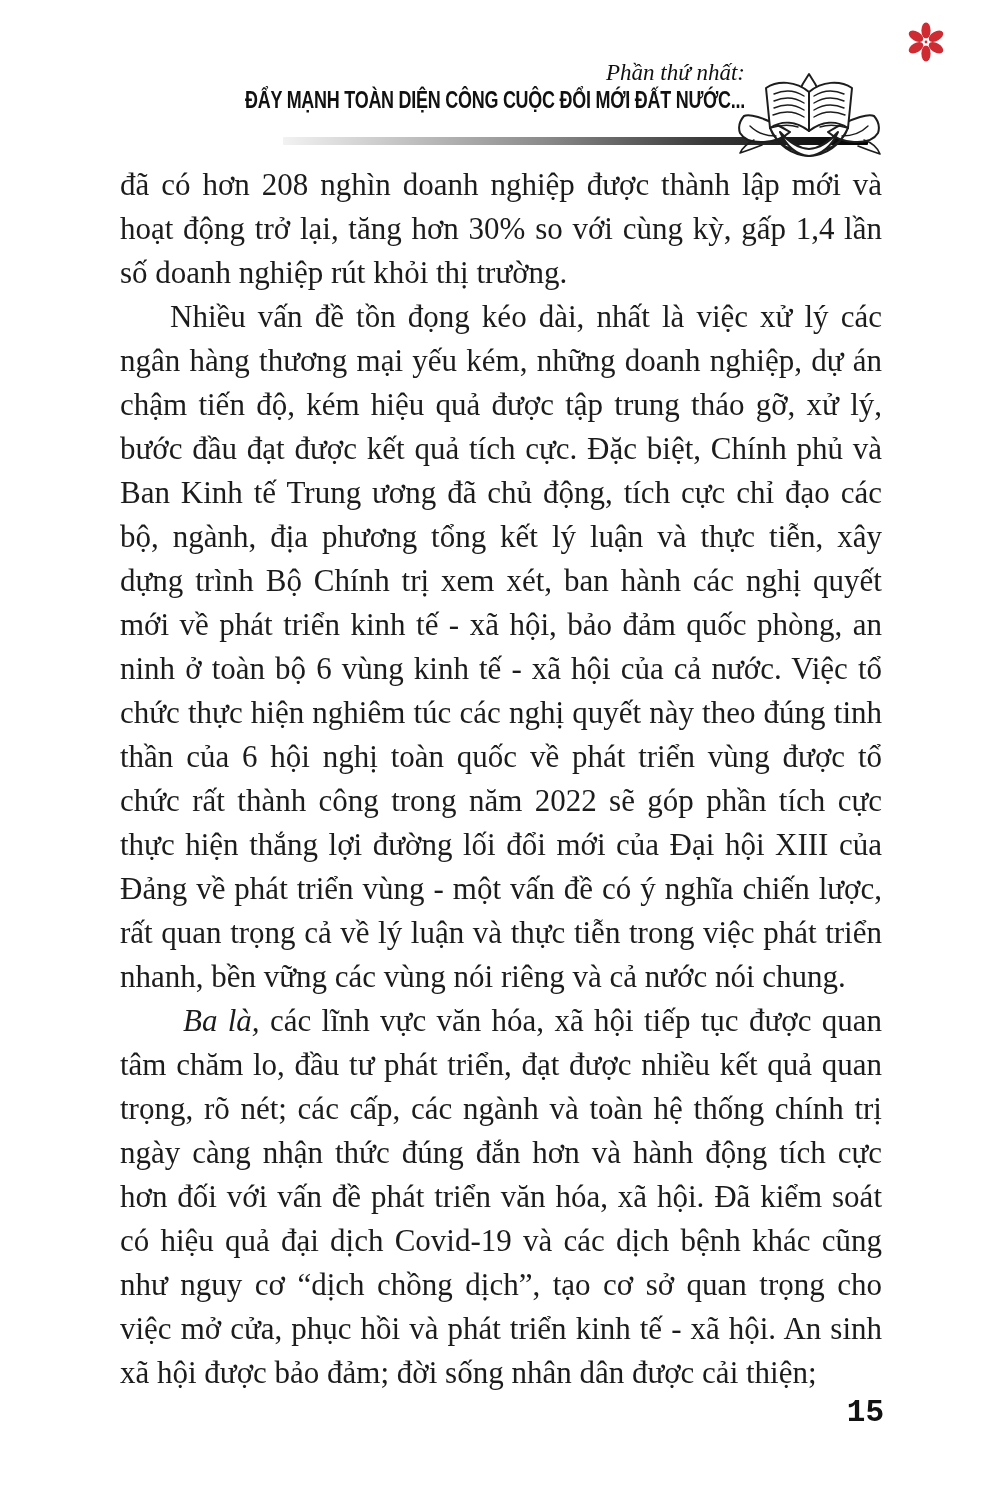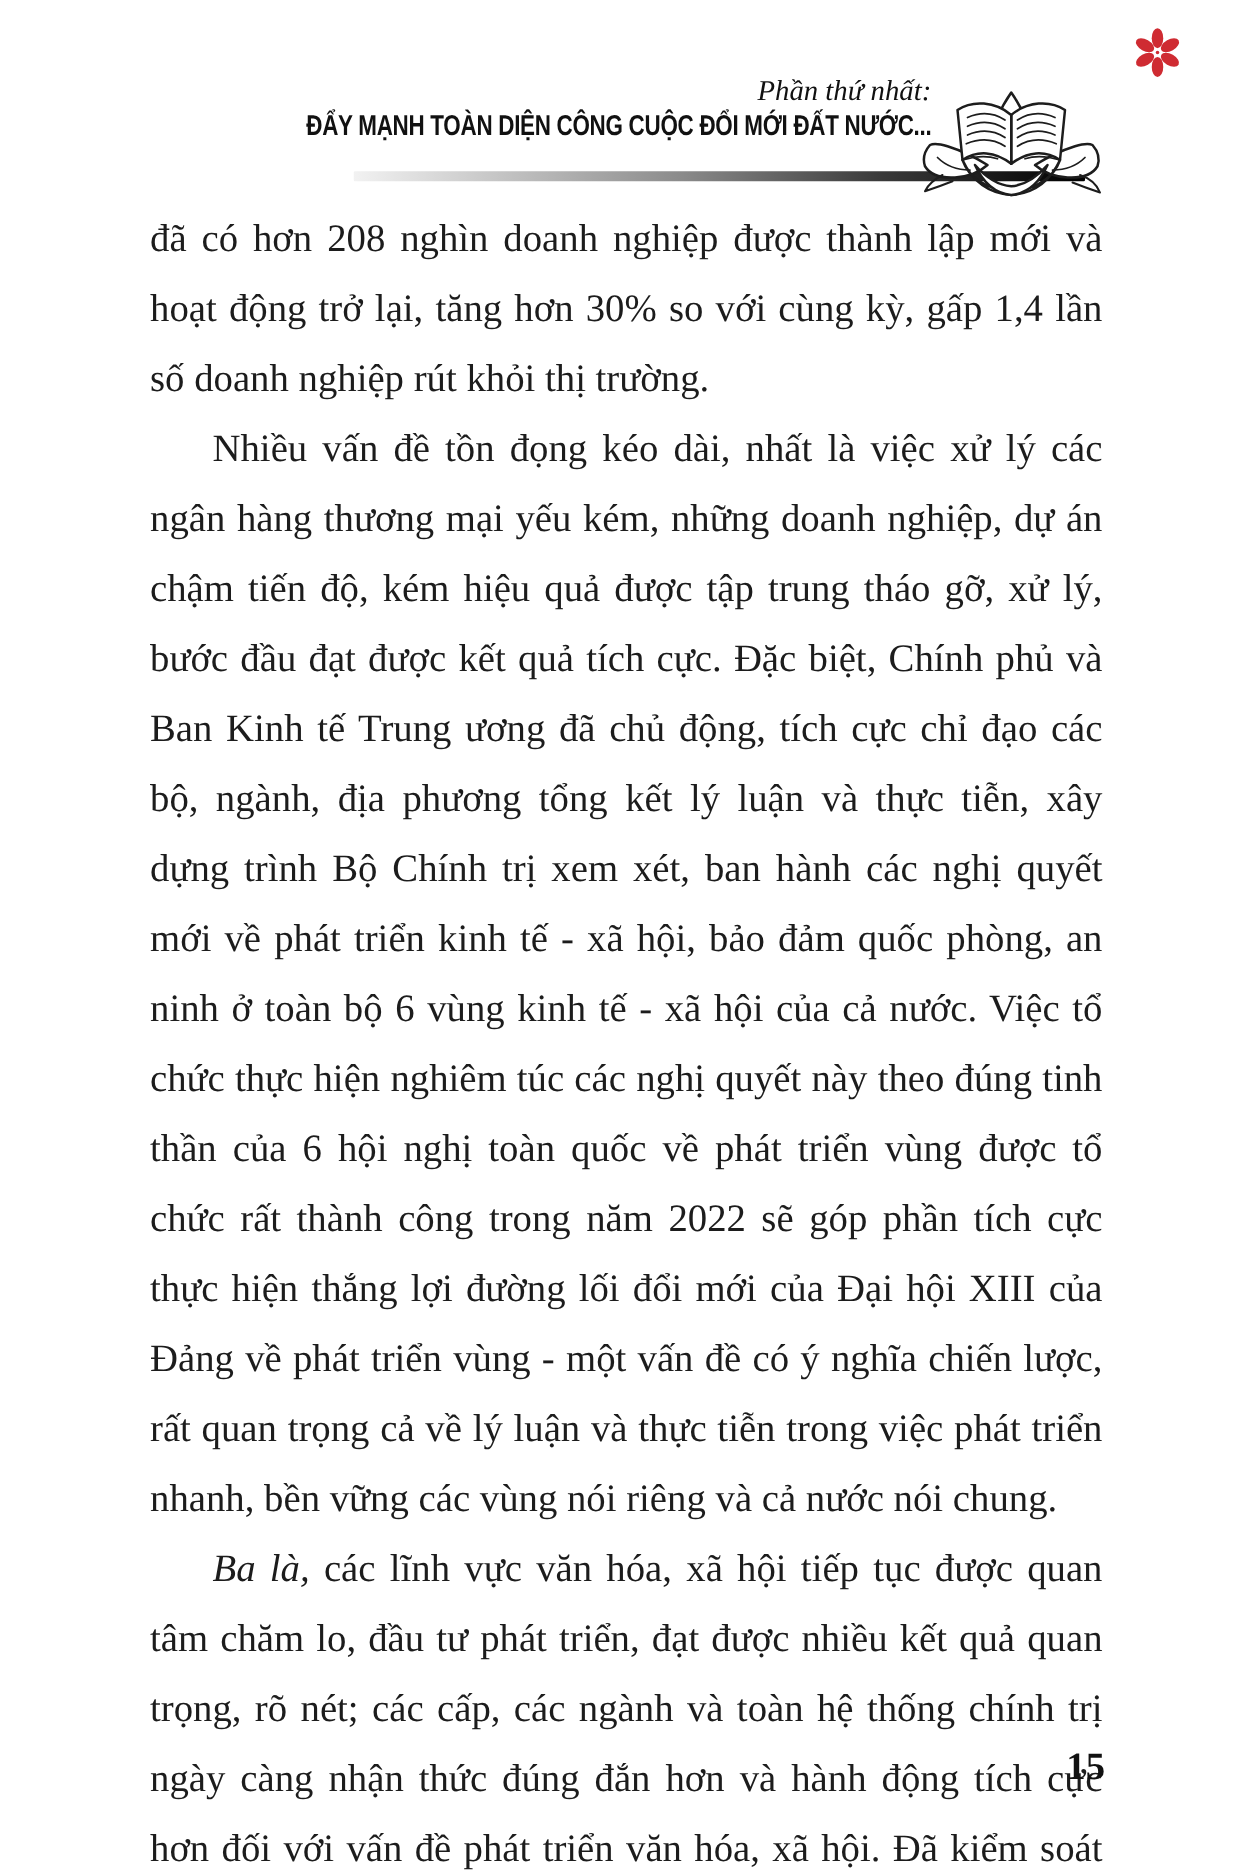--- a/index.html
+++ b/index.html
@@ -47,31 +47,31 @@
     position:absolute;left:736px;top:70px;width:146px;height:96px;
   }
 
   
   .body-copy{
     position:absolute;left:120px;top:163px;width:762px;
   }
   .body-copy p{
     margin:0;
     font-size:31px;
-    line-height:56px;
+    line-height:44px;
     text-align:justify;
     text-justify:inter-word;
   }
   .body-copy p.indent{text-indent:50px;}
-  .em{font-style:italic;}
+  .em{font-style:italic;margin-left:13px;}
 
   
   .page-number{
     position:absolute;top:1395px;right:116px;
-    font-family:Liberation Serif, serif;
+    font-family:Liberation Mono, monospace;
     font-weight:bold;font-size:31px;color:#111;
   }
 </style>
 </head>
 <body>
 
 <div class="page">
 
   <svg class="red-flower" viewBox="0 0 40 40" aria-hidden="true">
     <g fill="#cf2b32">

